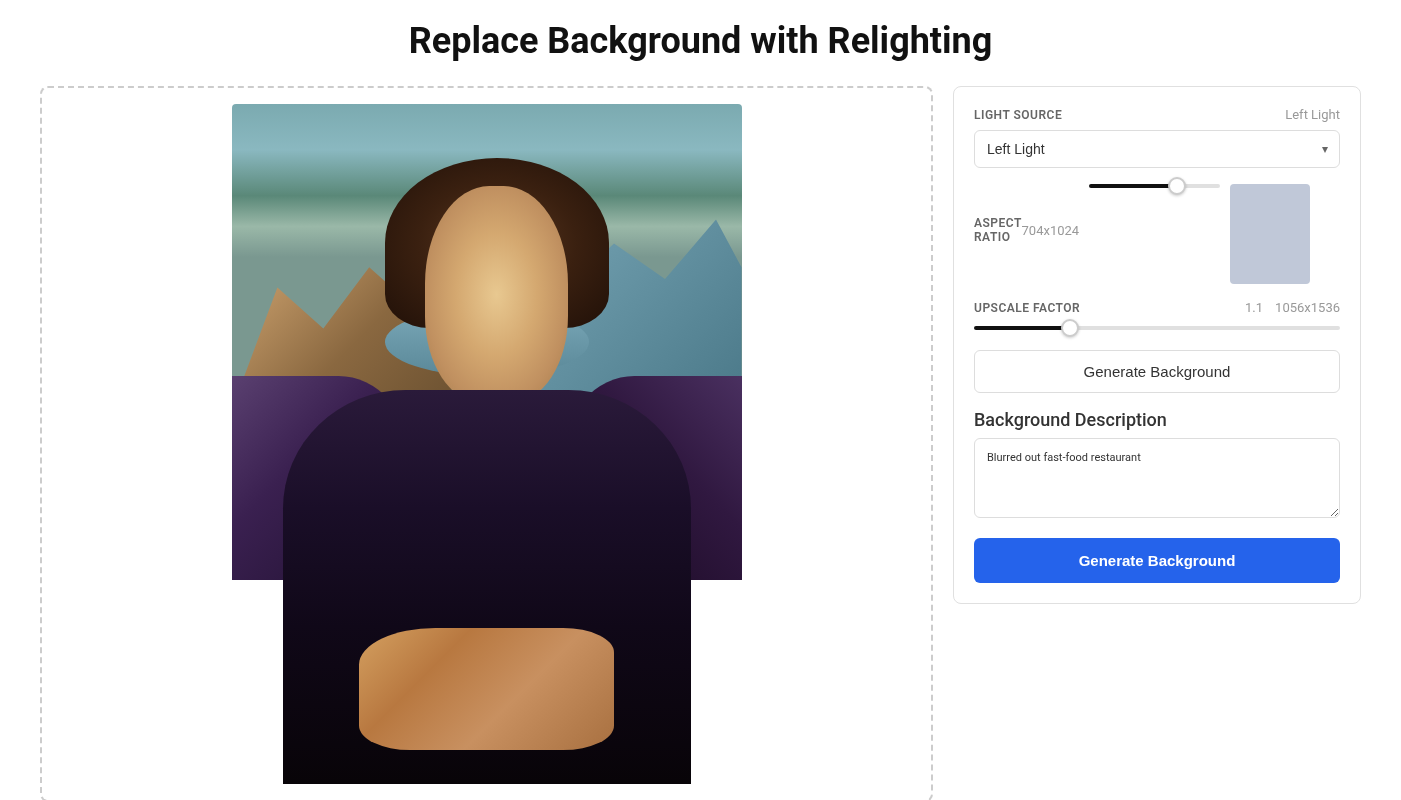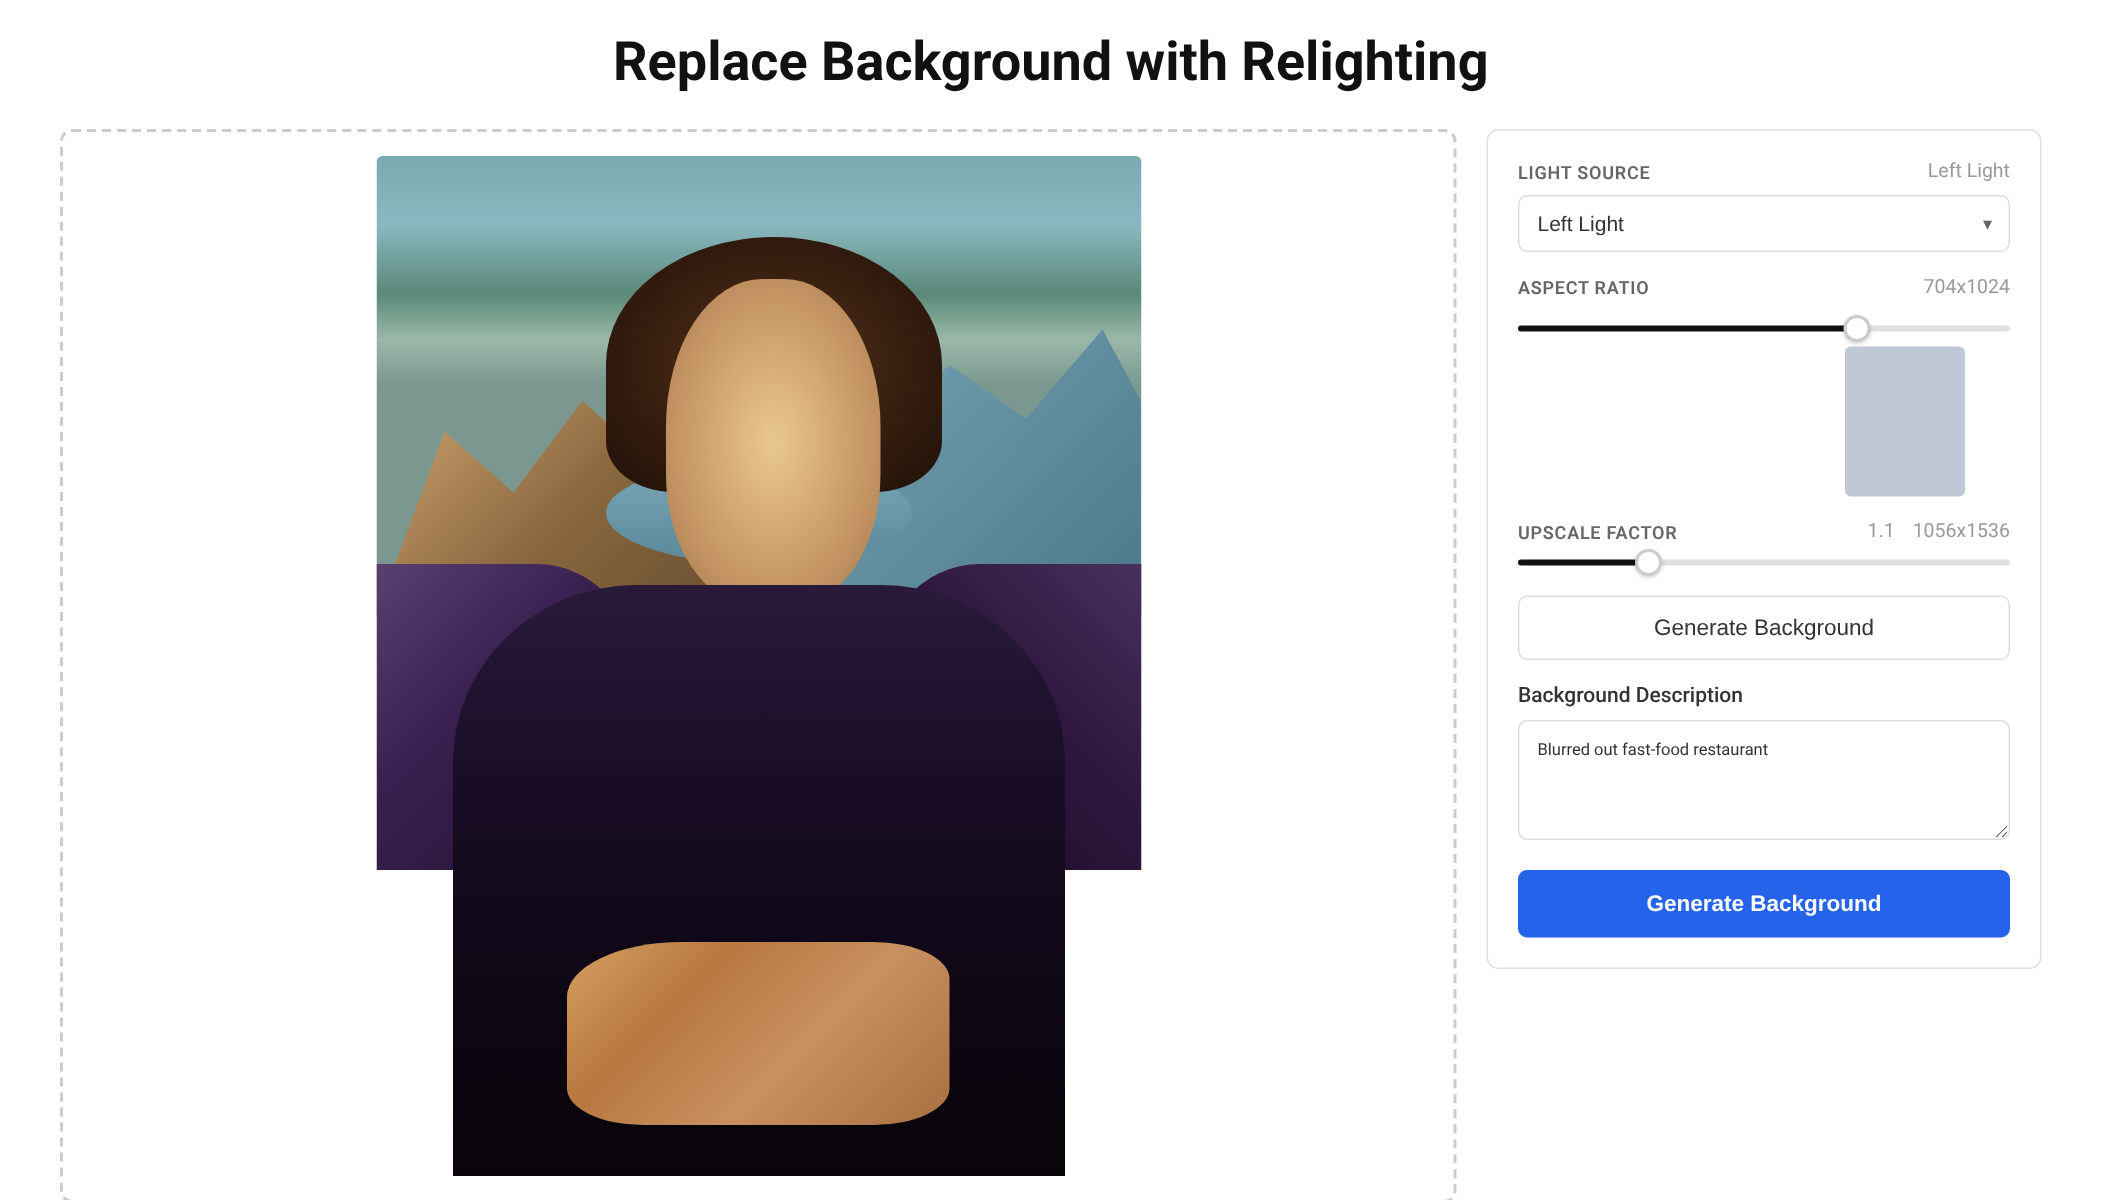--- a/index.html
+++ b/index.html
@@ -157,21 +157,21 @@
       bottom: 5%;
       left: 25%;
       width: 50%;
       height: 18%;
       background: linear-gradient(135deg, #d4a060 0%, #b87840 30%, #c89060 60%, #a87040 100%);
       border-radius: 30% 20% 20% 20%;
     }
 
     
     .controls-panel {
-      width: 370px;
+      width: 408px;
       background: #fff;
       border: 1px solid #e0e0e0;
       border-radius: 8px;
       padding: 20px;
       display: flex;
       flex-direction: column;
       gap: 16px;
     }
 
     .control-section-header {
@@ -217,21 +217,21 @@
       top: 50%;
       transform: translateY(-50%);
       pointer-events: none;
       color: #666;
       font-size: 12px;
     }
 
     
     .aspect-ratio-section {
       display: flex;
-      flex-direction: column;
+      flex-direction: row;
       gap: 10px;
     }
 
     .aspect-preview {
       display: flex;
       justify-content: flex-end;
       padding-right: 30px;
     }
 
     .aspect-preview-box {
@@ -260,21 +260,21 @@
       background: #fff;
       font-size: 15px;
       font-weight: 500;
       color: #333;
       cursor: pointer;
       text-align: center;
     }
 
     
     .bg-description-label {
-      font-size: 14px;
+      font-size: 18px;
       font-weight: 500;
       color: #333;
       margin-bottom: 8px;
     }
 
     .bg-description-textarea {
       width: 100%;
       border: 1px solid #ddd;
       border-radius: 6px;
       padding: 12px;

